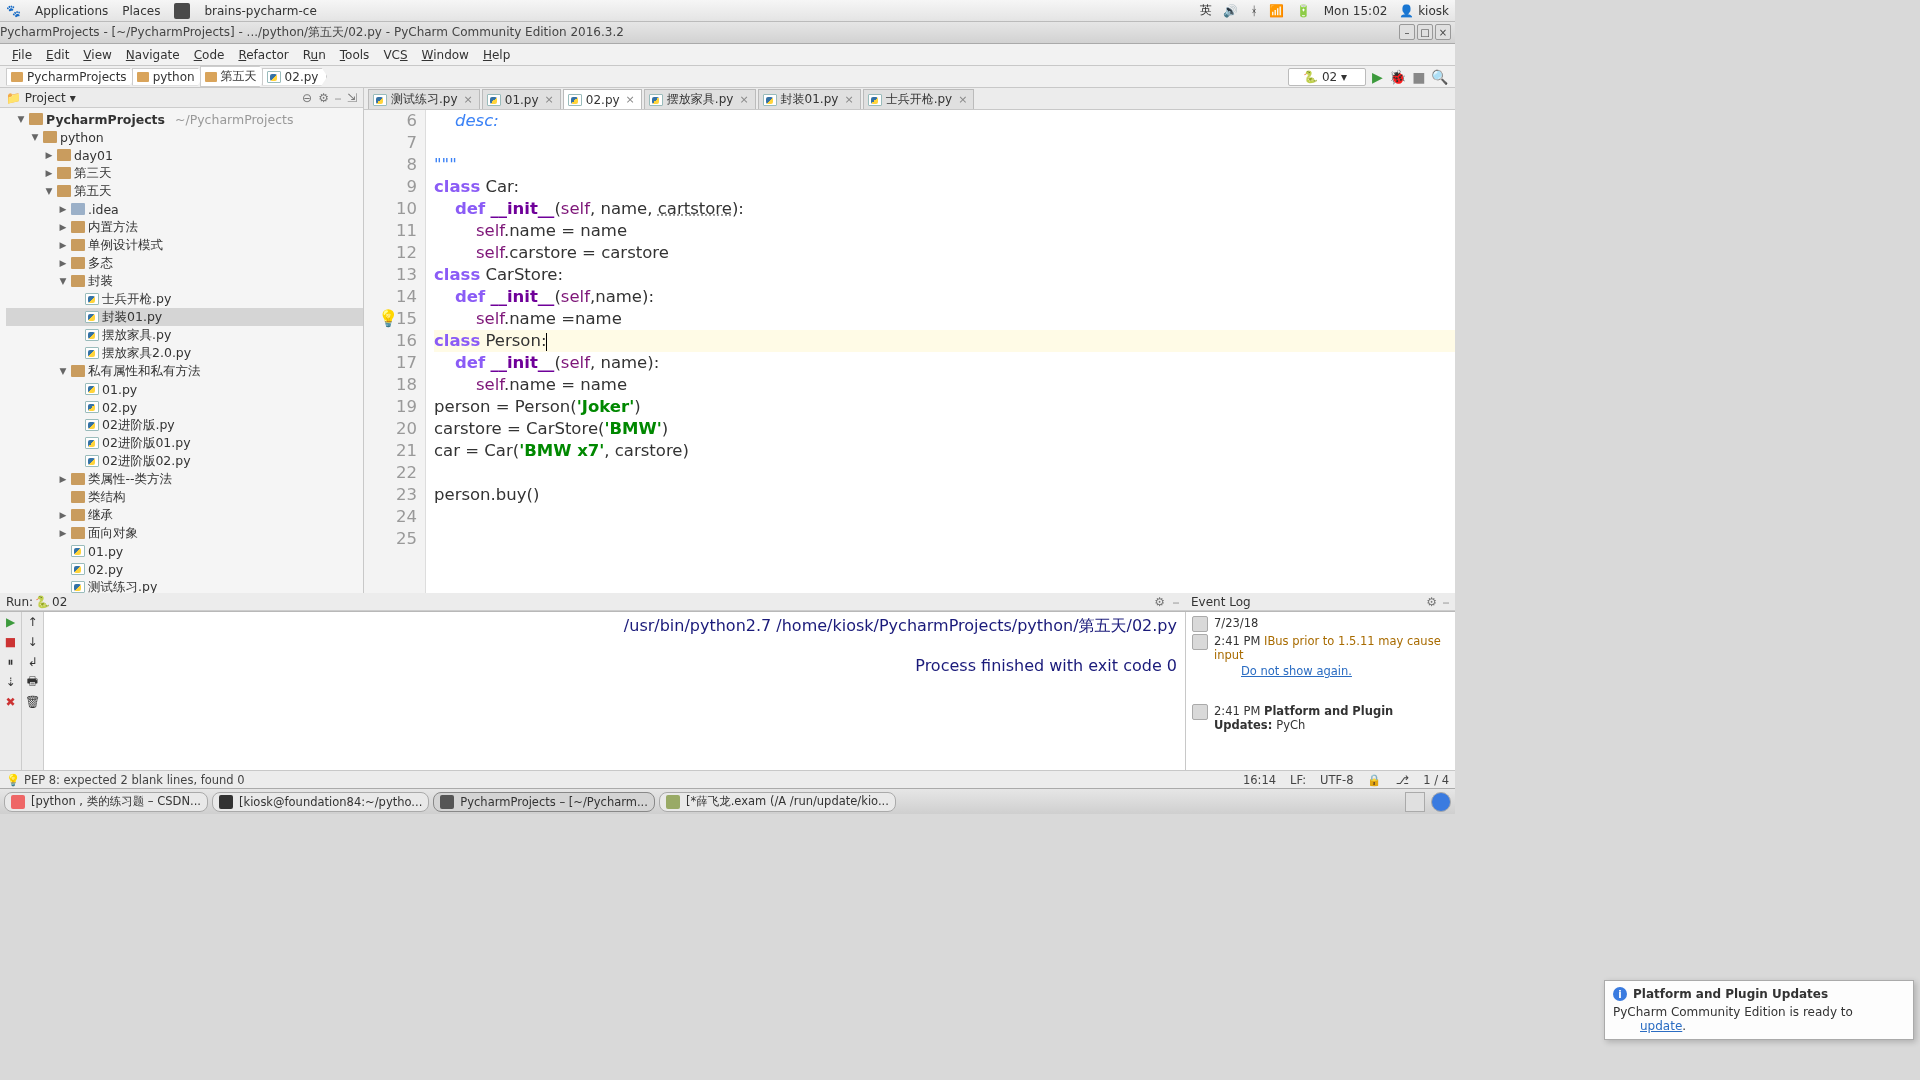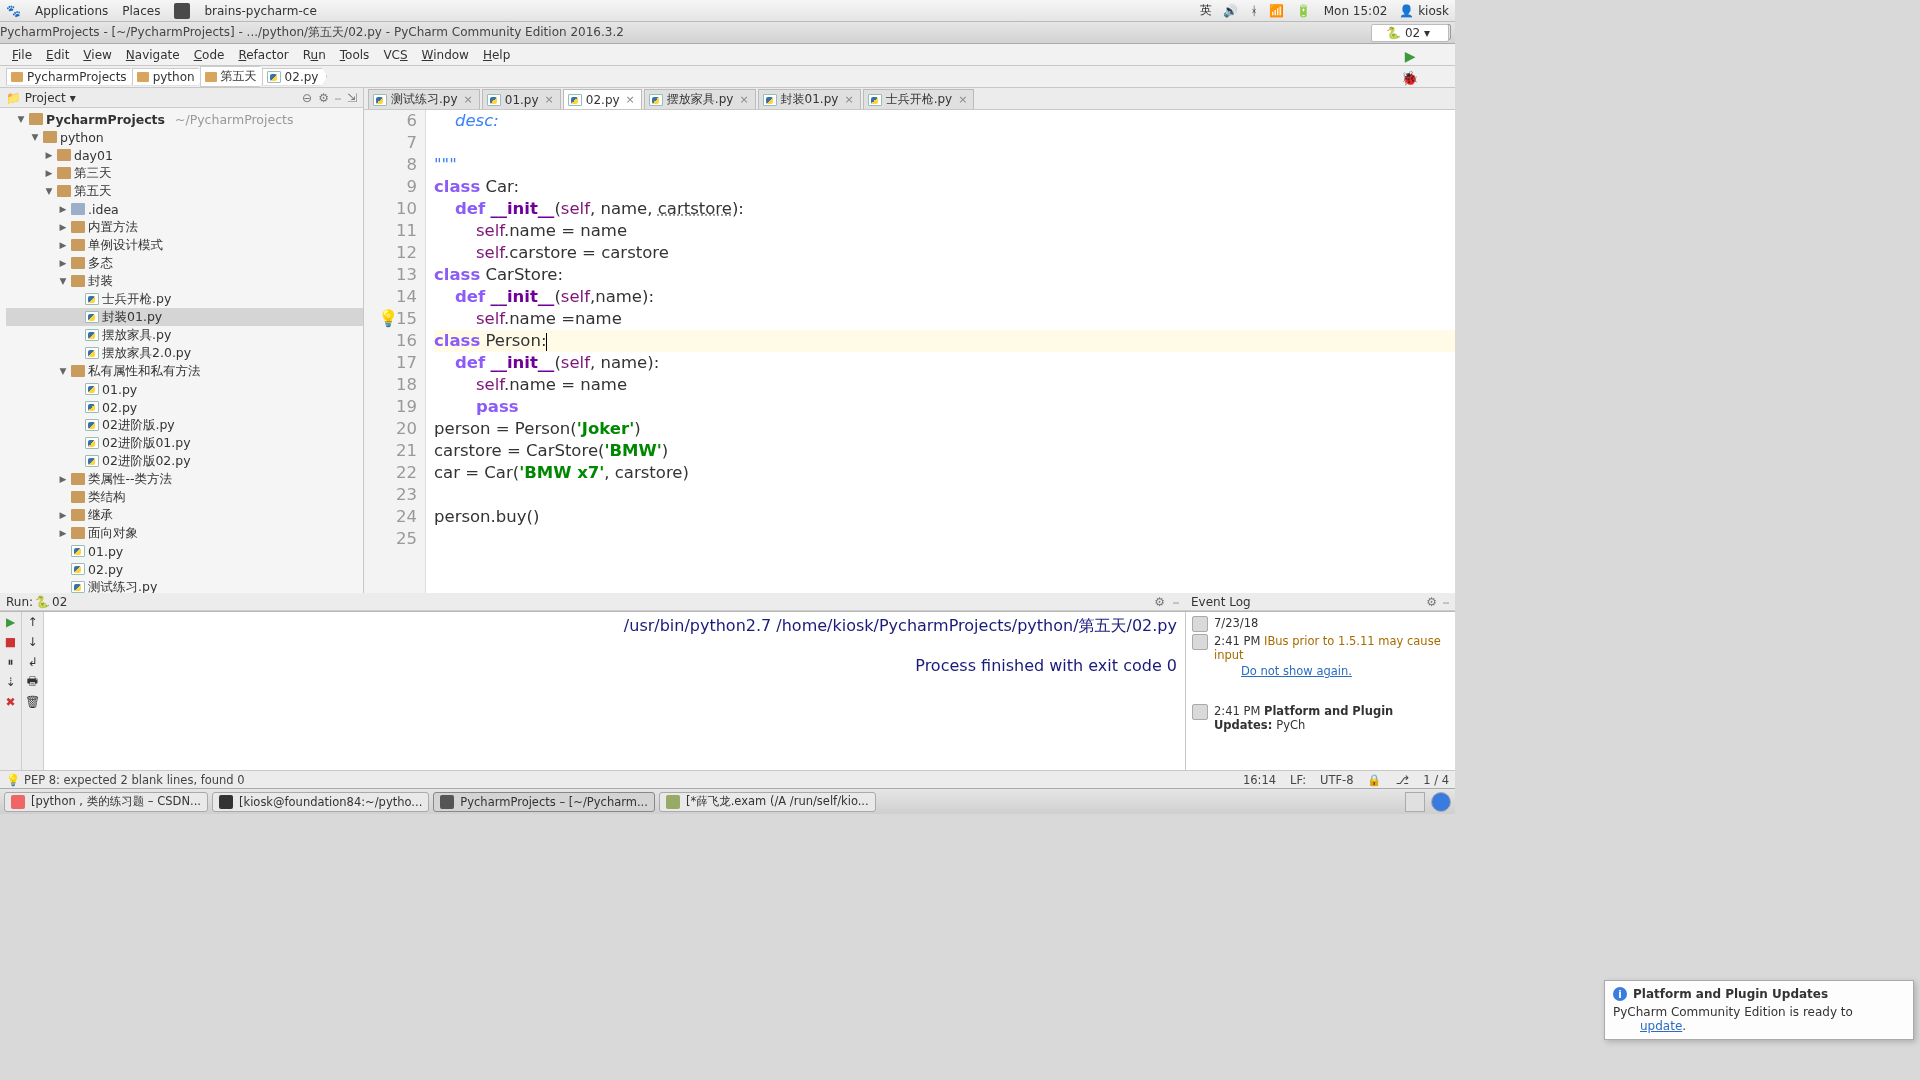--- a/index.html
+++ b/index.html
@@ -19,21 +19,21 @@
 
 .menu-bar { height:22px; background:#f2f2f2; border-bottom:1px solid #c8c8c8; display:flex; align-items:center; padding:0 6px; gap:2px; }
 .menu-bar span { padding:2px 6px; }
 .menu-bar span u { text-decoration:underline; }
 
 
 .bc-bar { height:22px; background:#f0f0f0; border-bottom:1px solid #c8c8c8; display:flex; align-items:center; padding:0 6px; }
 .bc { display:flex; align-items:center; gap:0; }
 .bc-item { padding:1px 8px 1px 4px; border:1px solid #ccc; background:#fff; display:flex; align-items:center; gap:4px; clip-path:polygon(0 0,calc(100% - 6px) 0,100% 50%,calc(100% - 6px) 100%,0 100%); margin-right:-4px; }
 .bc-ico { width:12px; height:10px; background:#d9a45b; border-radius:1px; display:inline-block;}
-.run-box { margin-left:auto; display:flex; align-items:center; gap:6px;flex-direction:column;}
+.run-box { margin-left:auto; display:flex; align-items:center; gap:6px;}
 .run-select { border:1px solid #bbb; background:#fff; padding:1px 18px 1px 14px; border-radius:2px; position:relative;}
 .play { color:#3c9a3c; font-size:14px;}
 .bug  { color:#3a7c3a; font-size:14px;}
 .stop { color:#888; font-size:14px;}
 .search { color:#555; font-size:14px;}
 
 
 .main { display:flex; height:505px; }
 
 
@@ -97,21 +97,21 @@
 .popup .t { font-weight:bold; display:flex; align-items:center; gap:6px;}
 .info-i { width:14px; height:14px; background:#3a7be0; border-radius:50%; color:#fff; display:inline-flex; align-items:center; justify-content:center; font-size:10px; font-weight:bold;}
 
 
 .status { height:18px; background:#ececec; border-top:1px solid #c8c8c8; display:flex; align-items:center; padding:0 6px; font-size:11.5px; color:#444;}
 .status .r { margin-left:auto; display:flex; gap:14px; align-items:center;}
 .lock { color:#888;}
 
 
 .taskbar { height:26px; background:linear-gradient(#e6e6e6,#cfcfcf); border-top:1px solid #aaa; display:flex; align-items:center; padding:0 4px; gap:4px;}
-.tbtn { height:20px; border:1px solid #aaa; background:#e9e9e9; display:flex; align-items:center; padding:0 6px; gap:6px; font-size:11.5px; min-width:180px; border-radius:3px;}
+.tbtn { height:20px; border:1px solid #aaa; background:#e9e9e9; display:flex; align-items:center; padding:0 6px; gap:6px; font-size:11.5px; min-width:180px; border-radius:8px;}
 .tbtn.active { background:#d4d4d4; border-color:#888;}
 .tbtn .ico { width:14px; height:14px; background:#888; border-radius:2px;}
 .tray { margin-left:auto; display:flex; align-items:center; gap:6px;}
 .tray .sq { width:20px; height:20px; background:#e0e0e0; border:1px solid #aaa;}
 
 .col-wrap { display:flex; flex-direction:column; }
 </style>
 </head>
 <body>
 
@@ -396,21 +396,20 @@
           <div class="cline"><span class="kw">class</span> Car:</div>
           <div class="cline">    <span class="kw">def</span> <span class="fn">__init__</span>(<span class="sl">self</span>, name, <span style="text-decoration:underline dotted #888">cartstore</span>):</div>
           <div class="cline">        <span class="sl">self</span>.name = name</div>
           <div class="cline">        <span class="sl">self</span>.carstore = carstore</div>
           <div class="cline"><span class="kw">class</span> CarStore:</div>
           <div class="cline">    <span class="kw">def</span> <span class="fn">__init__</span>(<span class="sl">self</span>,name):</div>
           <div class="cline"><span class="bulb">💡</span>        <span class="sl">self</span>.name =name</div>
           <div class="cline hl"><span class="kw">class</span> Person:<span class="caret"></span></div>
           <div class="cline">    <span class="kw">def</span> <span class="fn">__init__</span>(<span class="sl">self</span>, name):</div>
           <div class="cline">        <span class="sl">self</span>.name = name</div>
-          <div class="cline">        <span class="kw">pass</span></div>
           <div class="cline">person = Person(<span class="str">'Joker'</span>)</div>
           <div class="cline">carstore = CarStore(<span class="str">'BMW'</span>)</div>
           <div class="cline">car = Car(<span class="str">'BMW x7'</span>, carstore)</div>
           <div class="cline"></div>
           <div class="cline">person.buy()</div>
         </div>
     </div>
   </div>
 </div>
 
@@ -500,21 +499,21 @@
   <div class="tbtn">
       <span class="ico" style="background:#333;"></span>
       <span>[kiosk@foundation84:~/pytho...</span>
     </div>
   <div class="tbtn active">
       <span class="ico" style="background:#555;"></span>
       <span>PycharmProjects – [~/Pycharm...</span>
     </div>
   <div class="tbtn">
       <span class="ico" style="background:#9a6;"></span>
-      <span>[*薛飞龙.exam (/A /run/self/kio...</span>
+      <span>[*薛飞龙.exam (/A /run/update/kio...</span>
     </div>
   <div class="tray">
     <div class="sq"></div>
     <div class="sq" style="background:#3a7be0;border-radius:50%"></div>
   </div>
 </div>
 
 <div class="popup">
   <div class="t">
       <span class="info-i">i</span>

